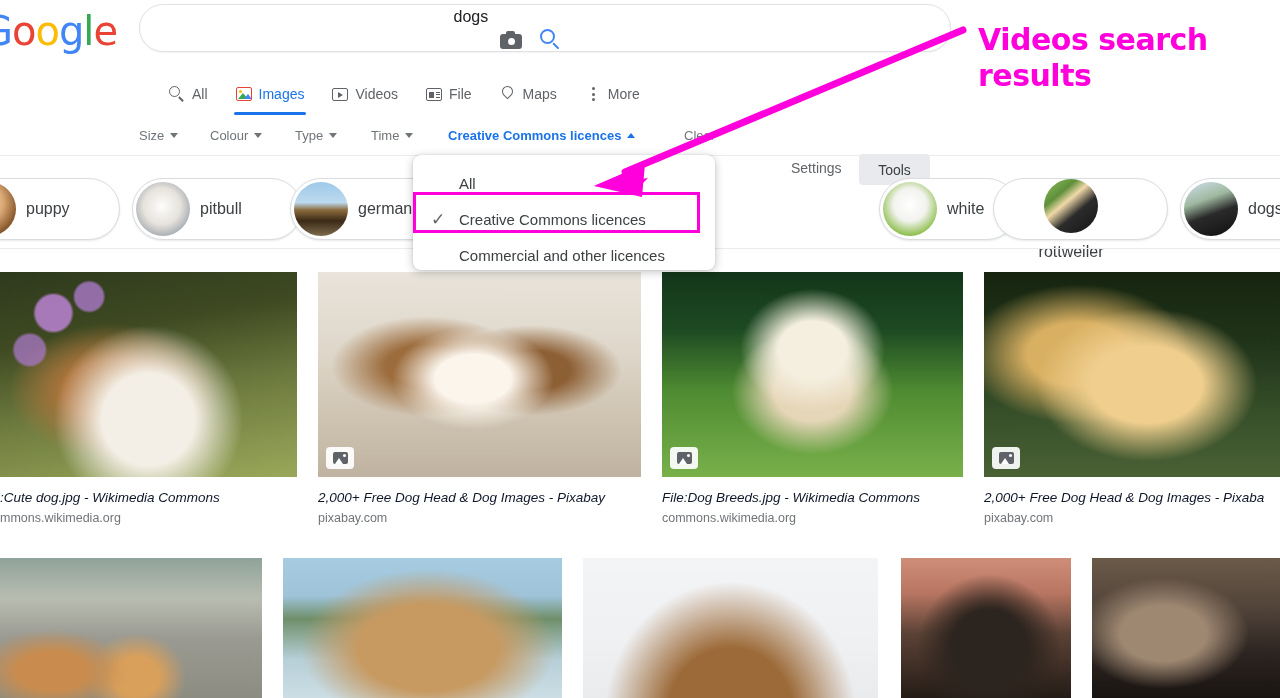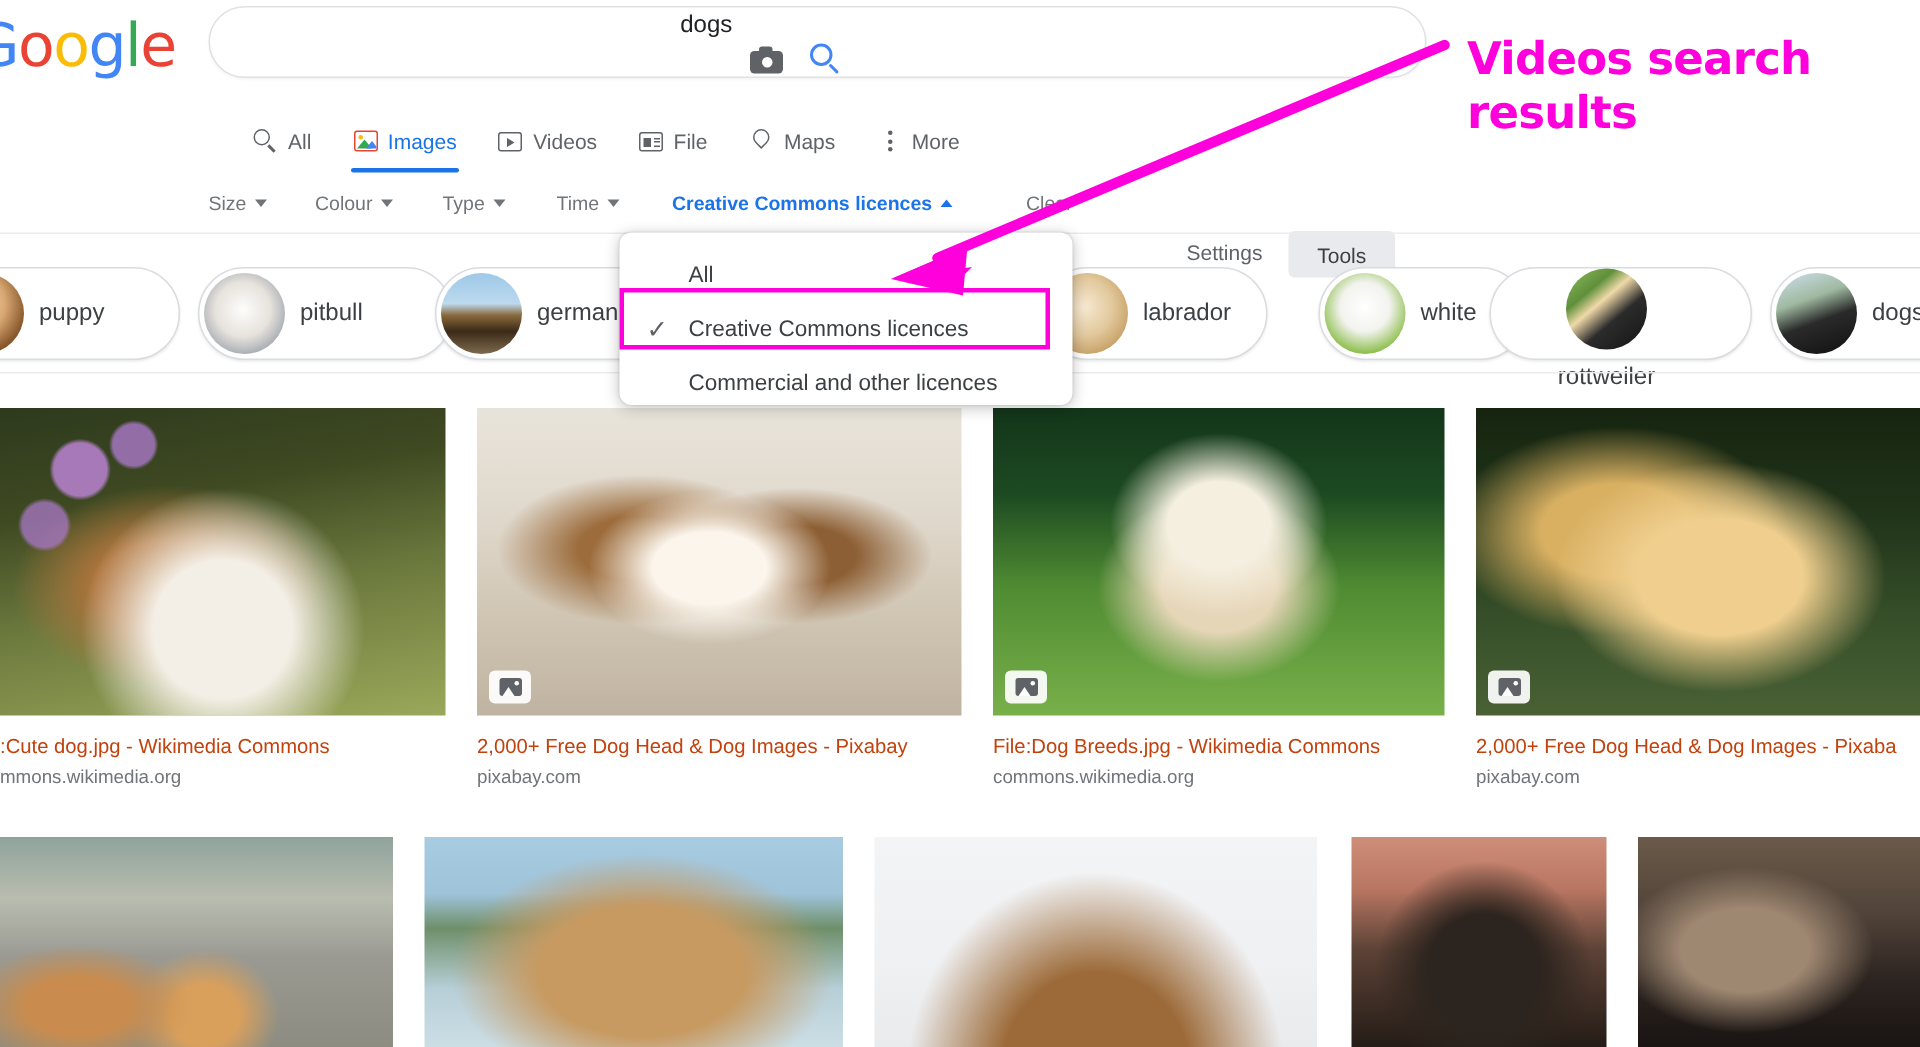--- a/index.html
+++ b/index.html
@@ -89,21 +89,21 @@
   
   .grid { position:absolute; left:0; top:272px; width:1280px; }
   .tile { position:absolute; }
   .tile .img { background-size:cover; background-position:center; position:relative; }
   .badge { position:absolute; left:8px; bottom:8px; width:28px; height:22px; border-radius:4px;
            background:rgba(255,255,255,0.92); display:flex; align-items:center; justify-content:center; }
   .badge .g { width:15px; height:12px; background:#5f6368; border-radius:2px; position:relative; overflow:hidden;}
   .badge .g:after { content:''; position:absolute; left:2px; bottom:0; width:0;height:0;
            border-left:4px solid transparent;border-right:4px solid transparent;border-bottom:6px solid #fff;}
   .badge .g:before { content:''; position:absolute; right:2px; top:2px; width:3px;height:3px;border-radius:50%;background:#fff;}
-  .cap { font-size:13.5px; color:#c2410c; line-height:18px; white-space:nowrap; overflow:hidden; }
+  .cap { font-size:13.5px; color:#0f172a; line-height:18px; white-space:nowrap; overflow:hidden;font-style:italic; }
   .dom { font-size:12.5px; color:#70757a; line-height:17px; margin-top:3px; white-space:nowrap; overflow:hidden;}
 
   
   .menu { position:absolute; left:413px; top:155px; width:302px; height:115px;
           background:#fff; border-radius:8px; box-shadow: 0 2px 10px rgba(0,0,0,0.24), 0 0 2px rgba(0,0,0,0.12);
           padding: 10px 0; z-index: 30; }
   .mitem { height: 36px; display:flex; align-items:center; font-size:15px; color:#3c4043; padding-left: 18px; cursor:pointer; }
   .mitem .chk { width: 24px; font-size:17px; color:#5f6368; display:inline-block; }
   .mitem .mlabel { margin-left: 4px; }
 
@@ -224,24 +224,20 @@
       <span class="clabel">puppy</span>
     </div>
     <div class="chip" style="left:132px;width:170px;">
       <div class="thumb" style="background:radial-gradient(circle at 48% 45%, #fdfdfb 0%, #e6e2dc 45%, #9fa6ad 78%, #5b6a74 100%);"></div>
       <span class="clabel">pitbull</span>
     </div>
     <div class="chip" style="left:290px;width:195px;">
       <div class="thumb" style="background:linear-gradient(180deg,#9ec9e8 0%,#bcd9ee 38%,#8a6a3c 52%,#3b2a17 72%,#7d6a4e 100%);"></div>
       <span class="clabel">german</span>
     </div>
-    <div class="chip" style="left:694px;width:151px;">
-      <div class="thumb" style="background:radial-gradient(circle at 45% 42%, #f7ead4 0%, #e2c89c 45%, #c49e63 78%, #8f7040 100%);"></div>
-      <span class="clabel">labrador</span>
-    </div>
     <div class="chip" style="left:879px;width:139px;">
       <div class="thumb" style="background:radial-gradient(circle at 50% 42%, #ffffff 0%, #f2f2ee 40%, #8fc050 74%, #3f7a22 100%);"></div>
       <span class="clabel">white</span>
     </div>
     <div class="chip" style="left:993px;width:175px;flex-direction:column;">
       <div class="thumb" style="background:linear-gradient(140deg,#8fbf5f 0%,#5f8f3a 28%,#f0d9a8 42%,#2b2b2b 62%,#141414 100%);"></div>
       <span class="clabel">rottweiler</span>
     </div>
     <div class="chip" style="left:1180px;width:180px;">
       <div class="thumb" style="background:linear-gradient(160deg,#cfe0ee 0%,#9fb9a0 34%,#2a2a2a 58%,#101010 100%);"></div>

